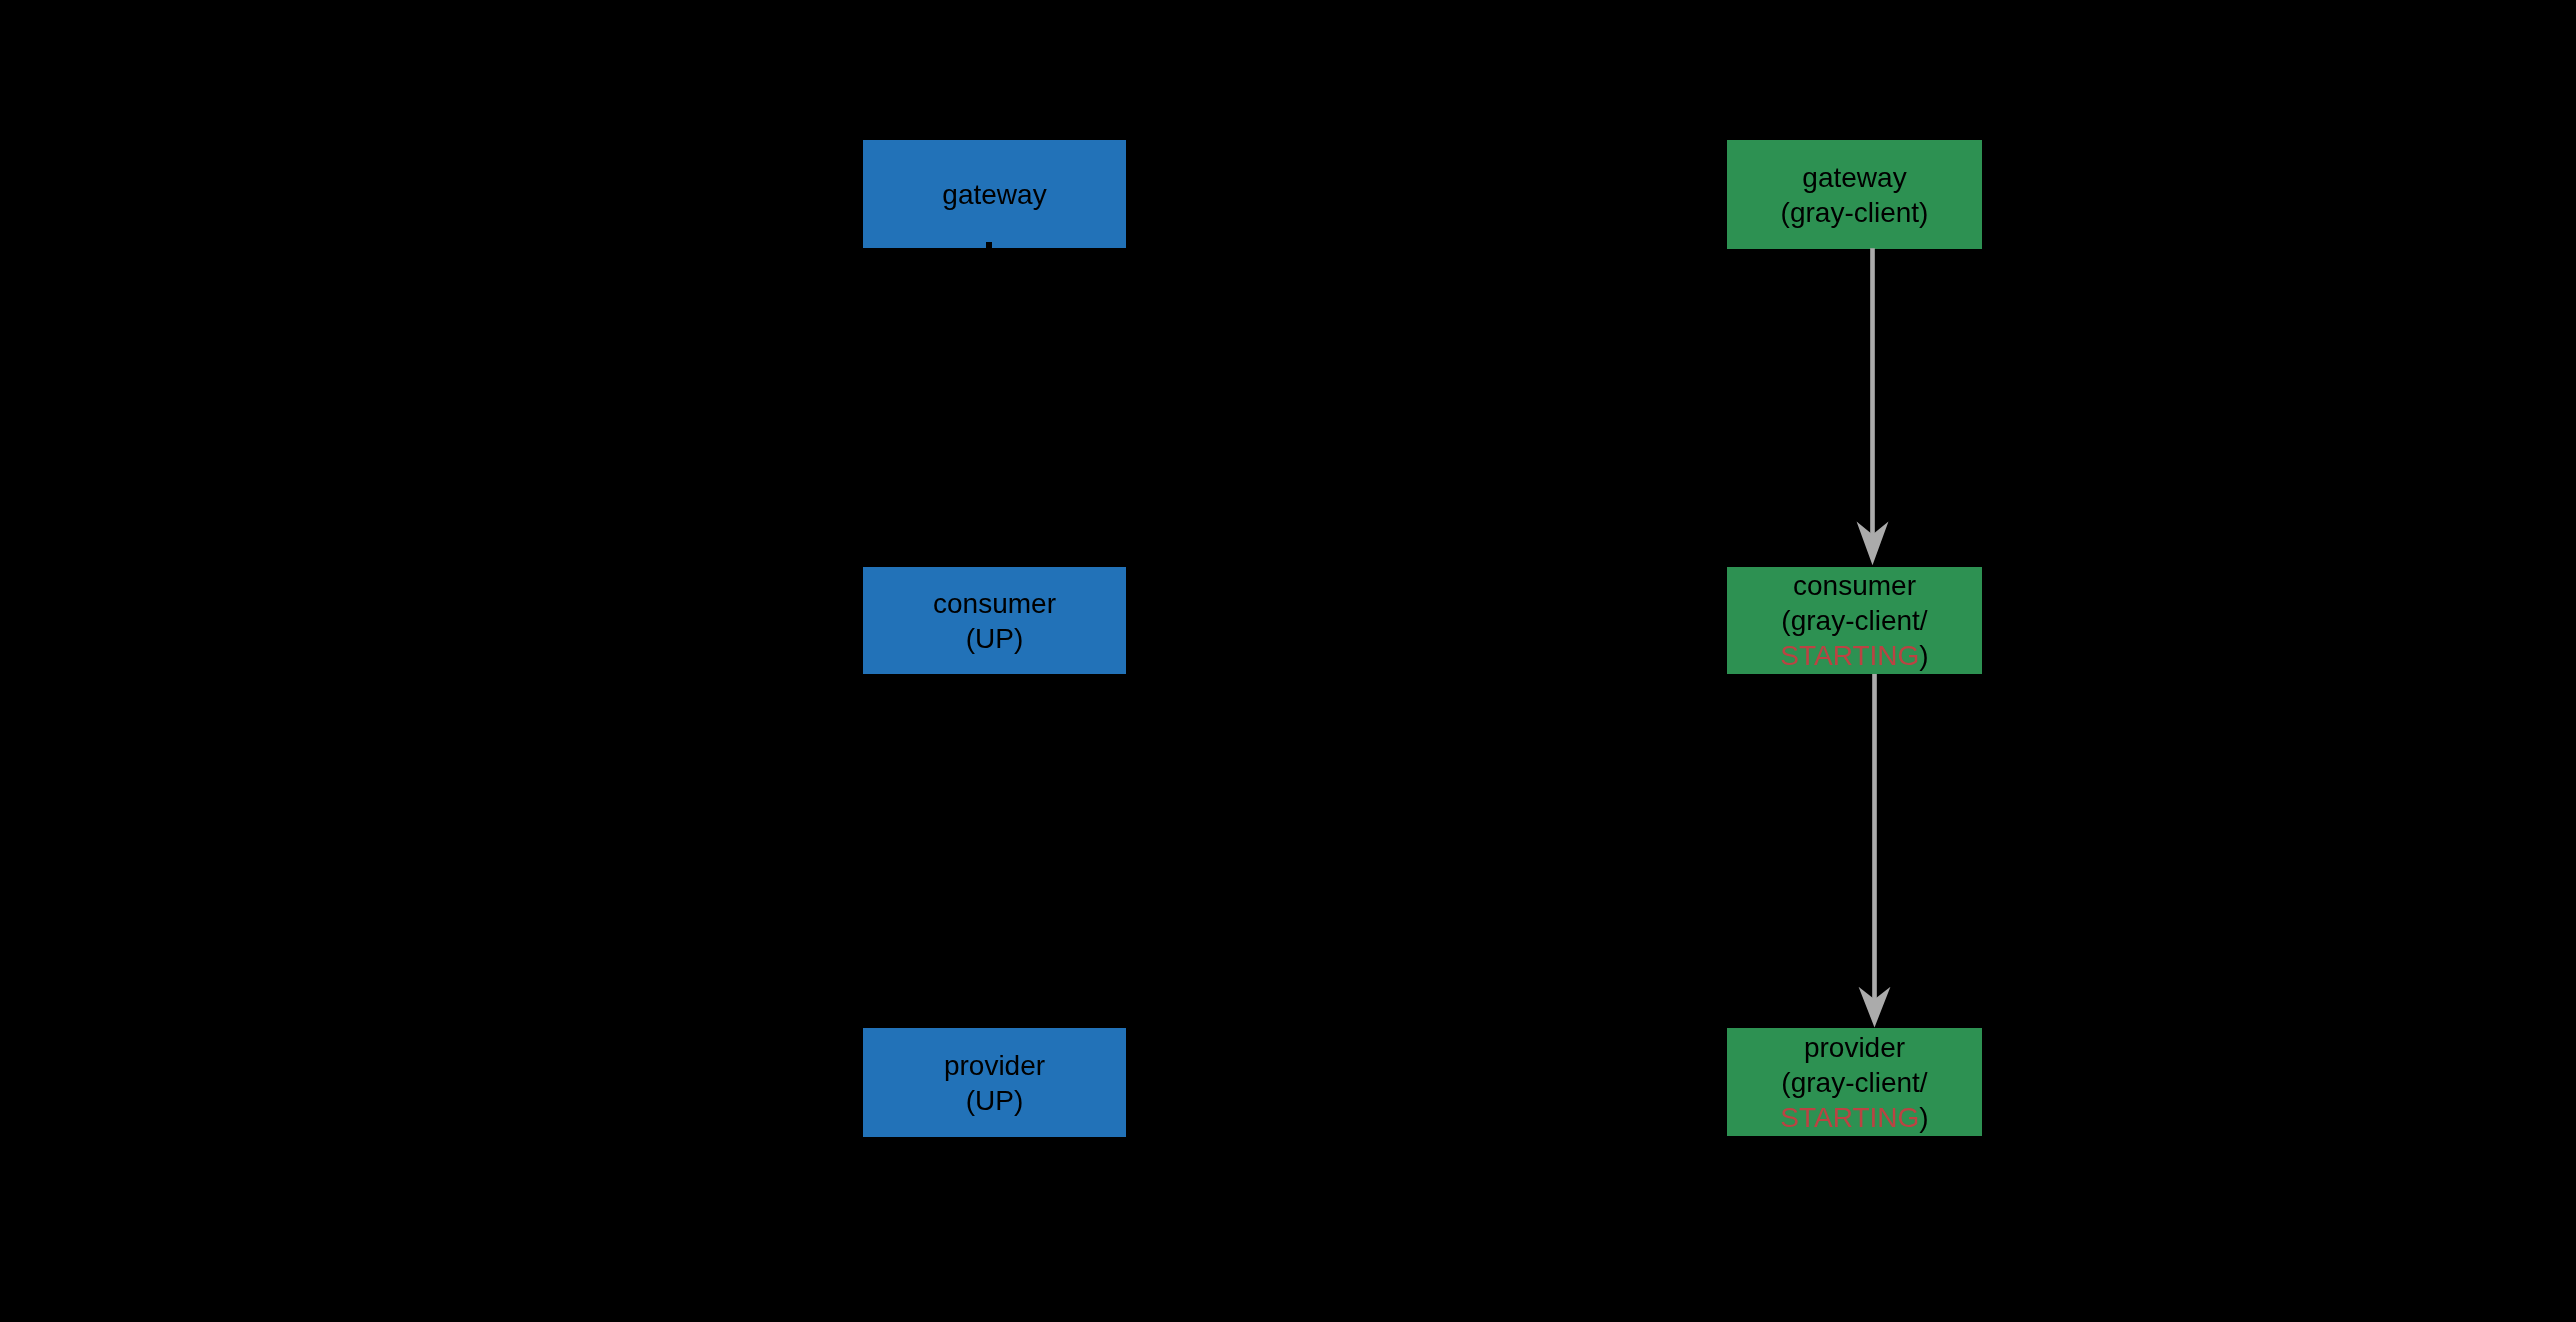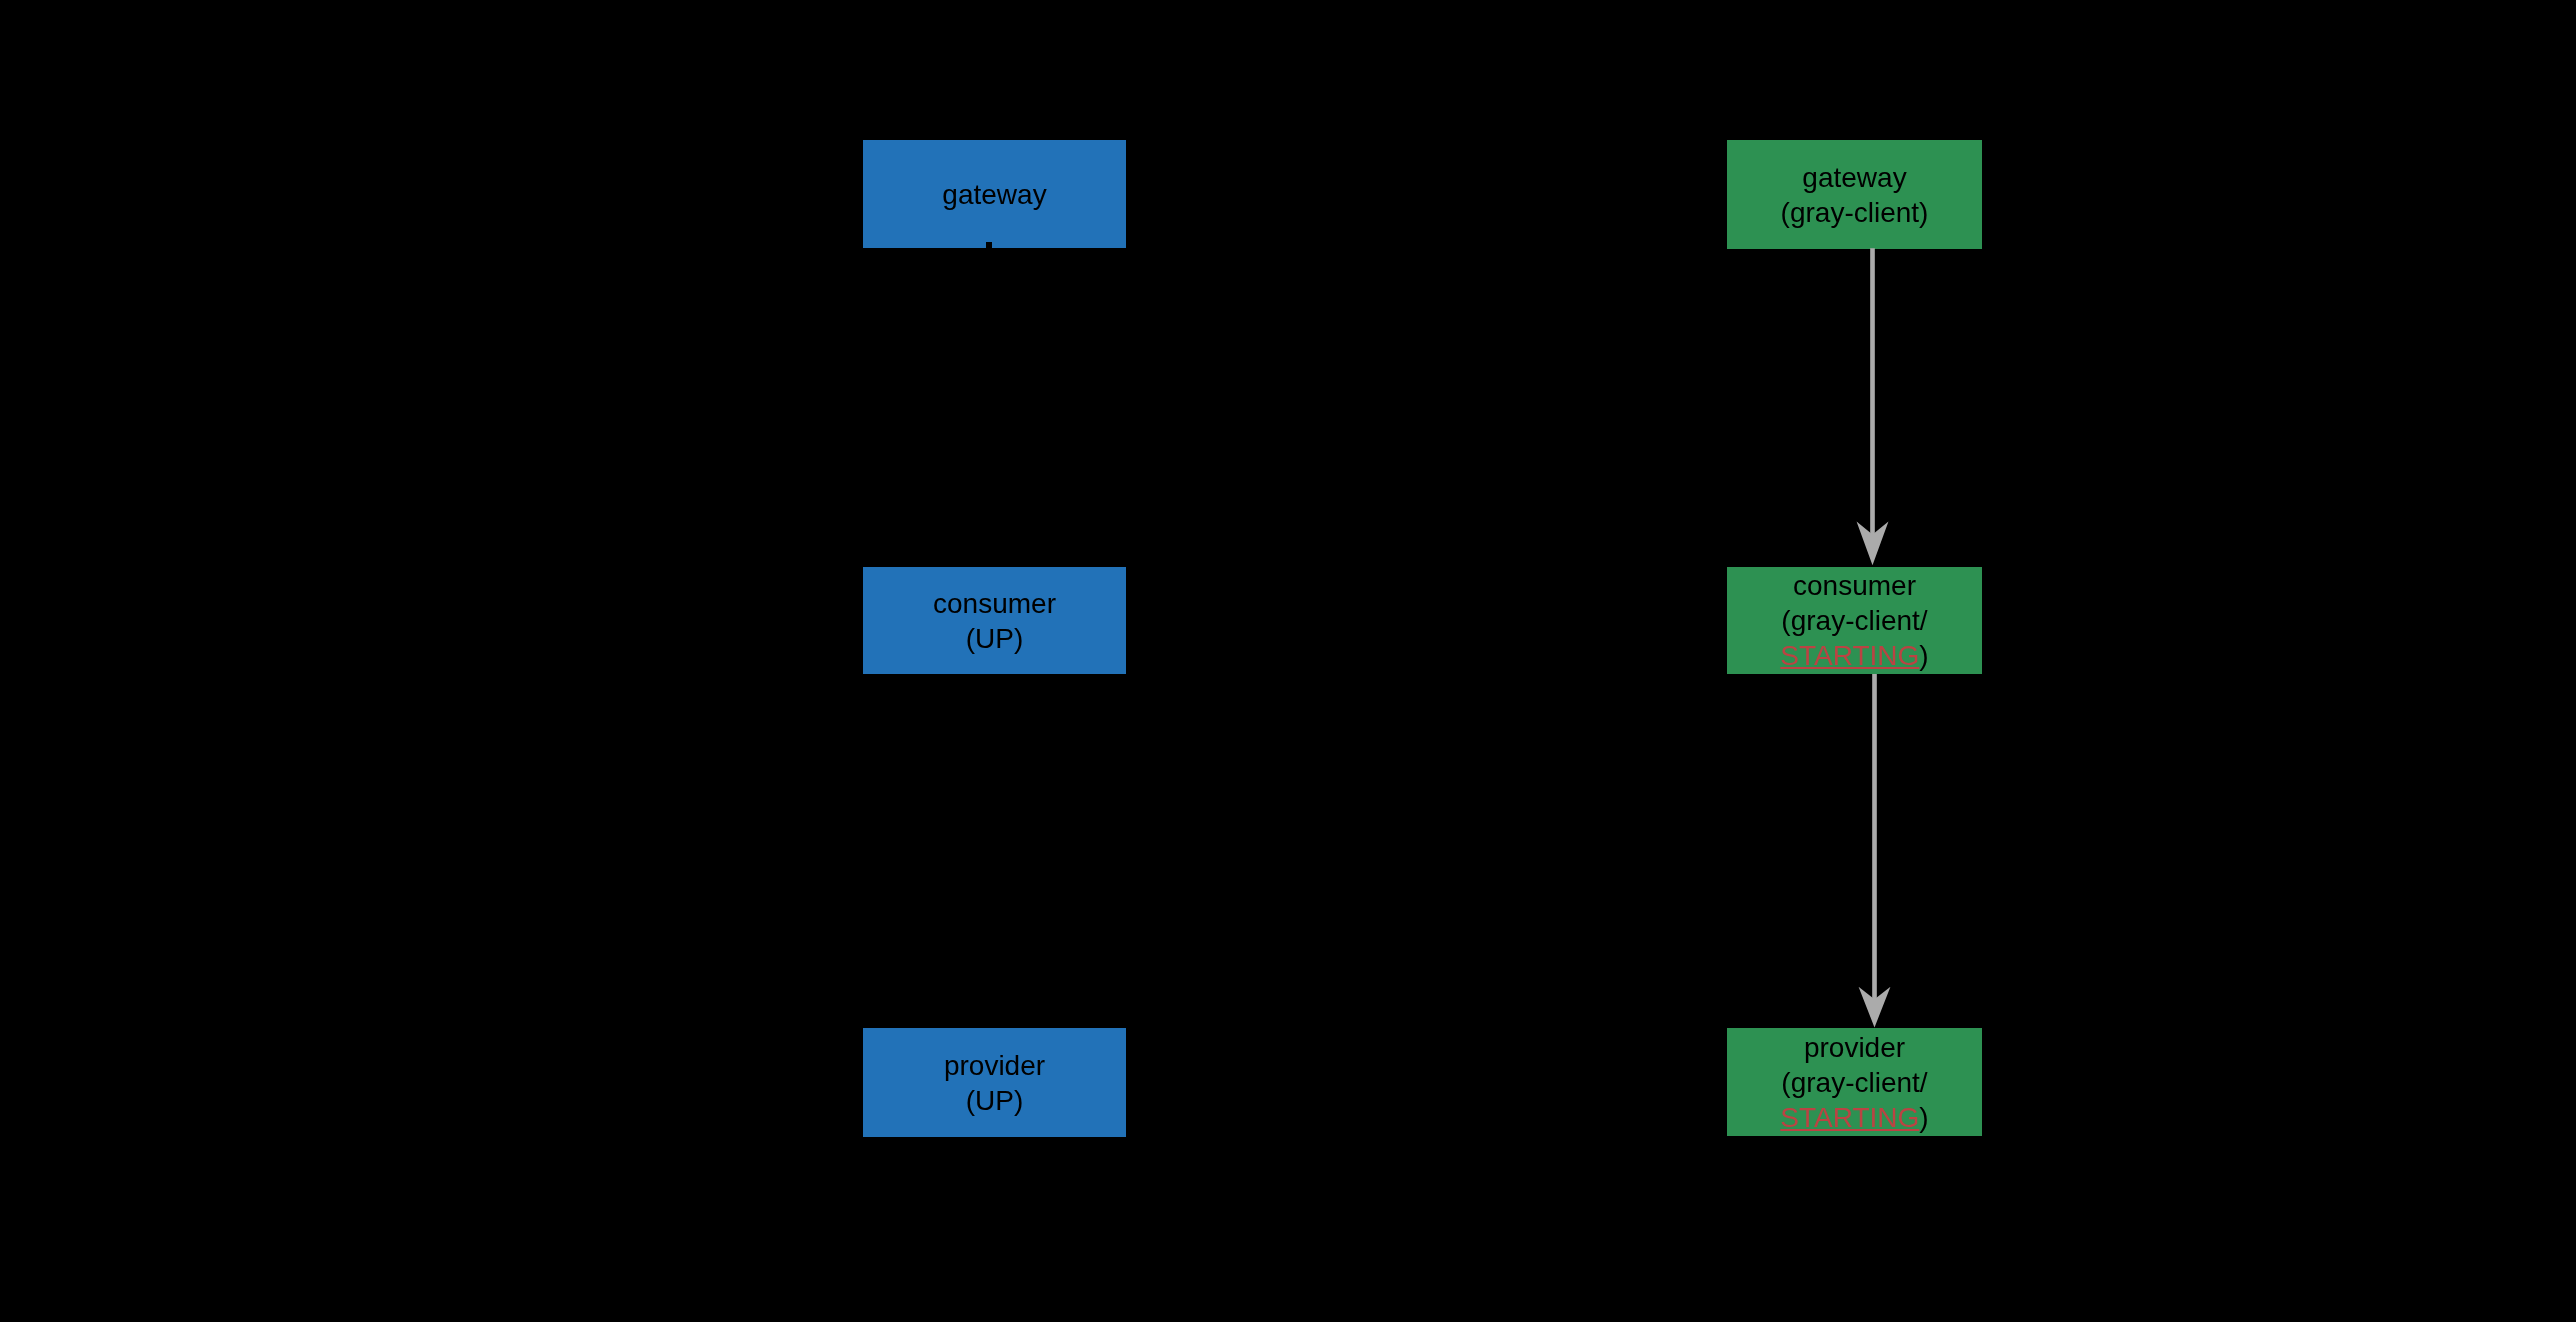--- a/index.html
+++ b/index.html
@@ -13,21 +13,21 @@
     font-family:"Liberation Sans","DejaVu Sans",sans-serif;
   }
   .node{
     position:absolute;display:flex;flex-direction:column;
     align-items:center;justify-content:center;
     font-size:28px;line-height:35px;color:var(--text);text-align:center;
   }
   .node--blue{background:var(--blue);}
   .node--green{background:var(--green);}
   .node-line{display:block;white-space:nowrap;}
-  .status{color:var(--red);text-decoration:underline;}
+  .status{color:var(--red);}
   .paren{color:var(--text);}
   
   .n-bg{left:863px;top:140px;width:263px;height:108px;}
   .n-bc{left:863px;top:567px;width:263px;height:107px;}
   .n-bp{left:863px;top:1028px;width:263px;height:109px;}
   
   .n-gg{left:1727px;top:140px;width:255px;height:109px;}
   .n-gc{left:1727px;top:567px;width:255px;height:107px;}
   .n-gp{left:1727px;top:1028px;width:255px;height:108px;}
   

